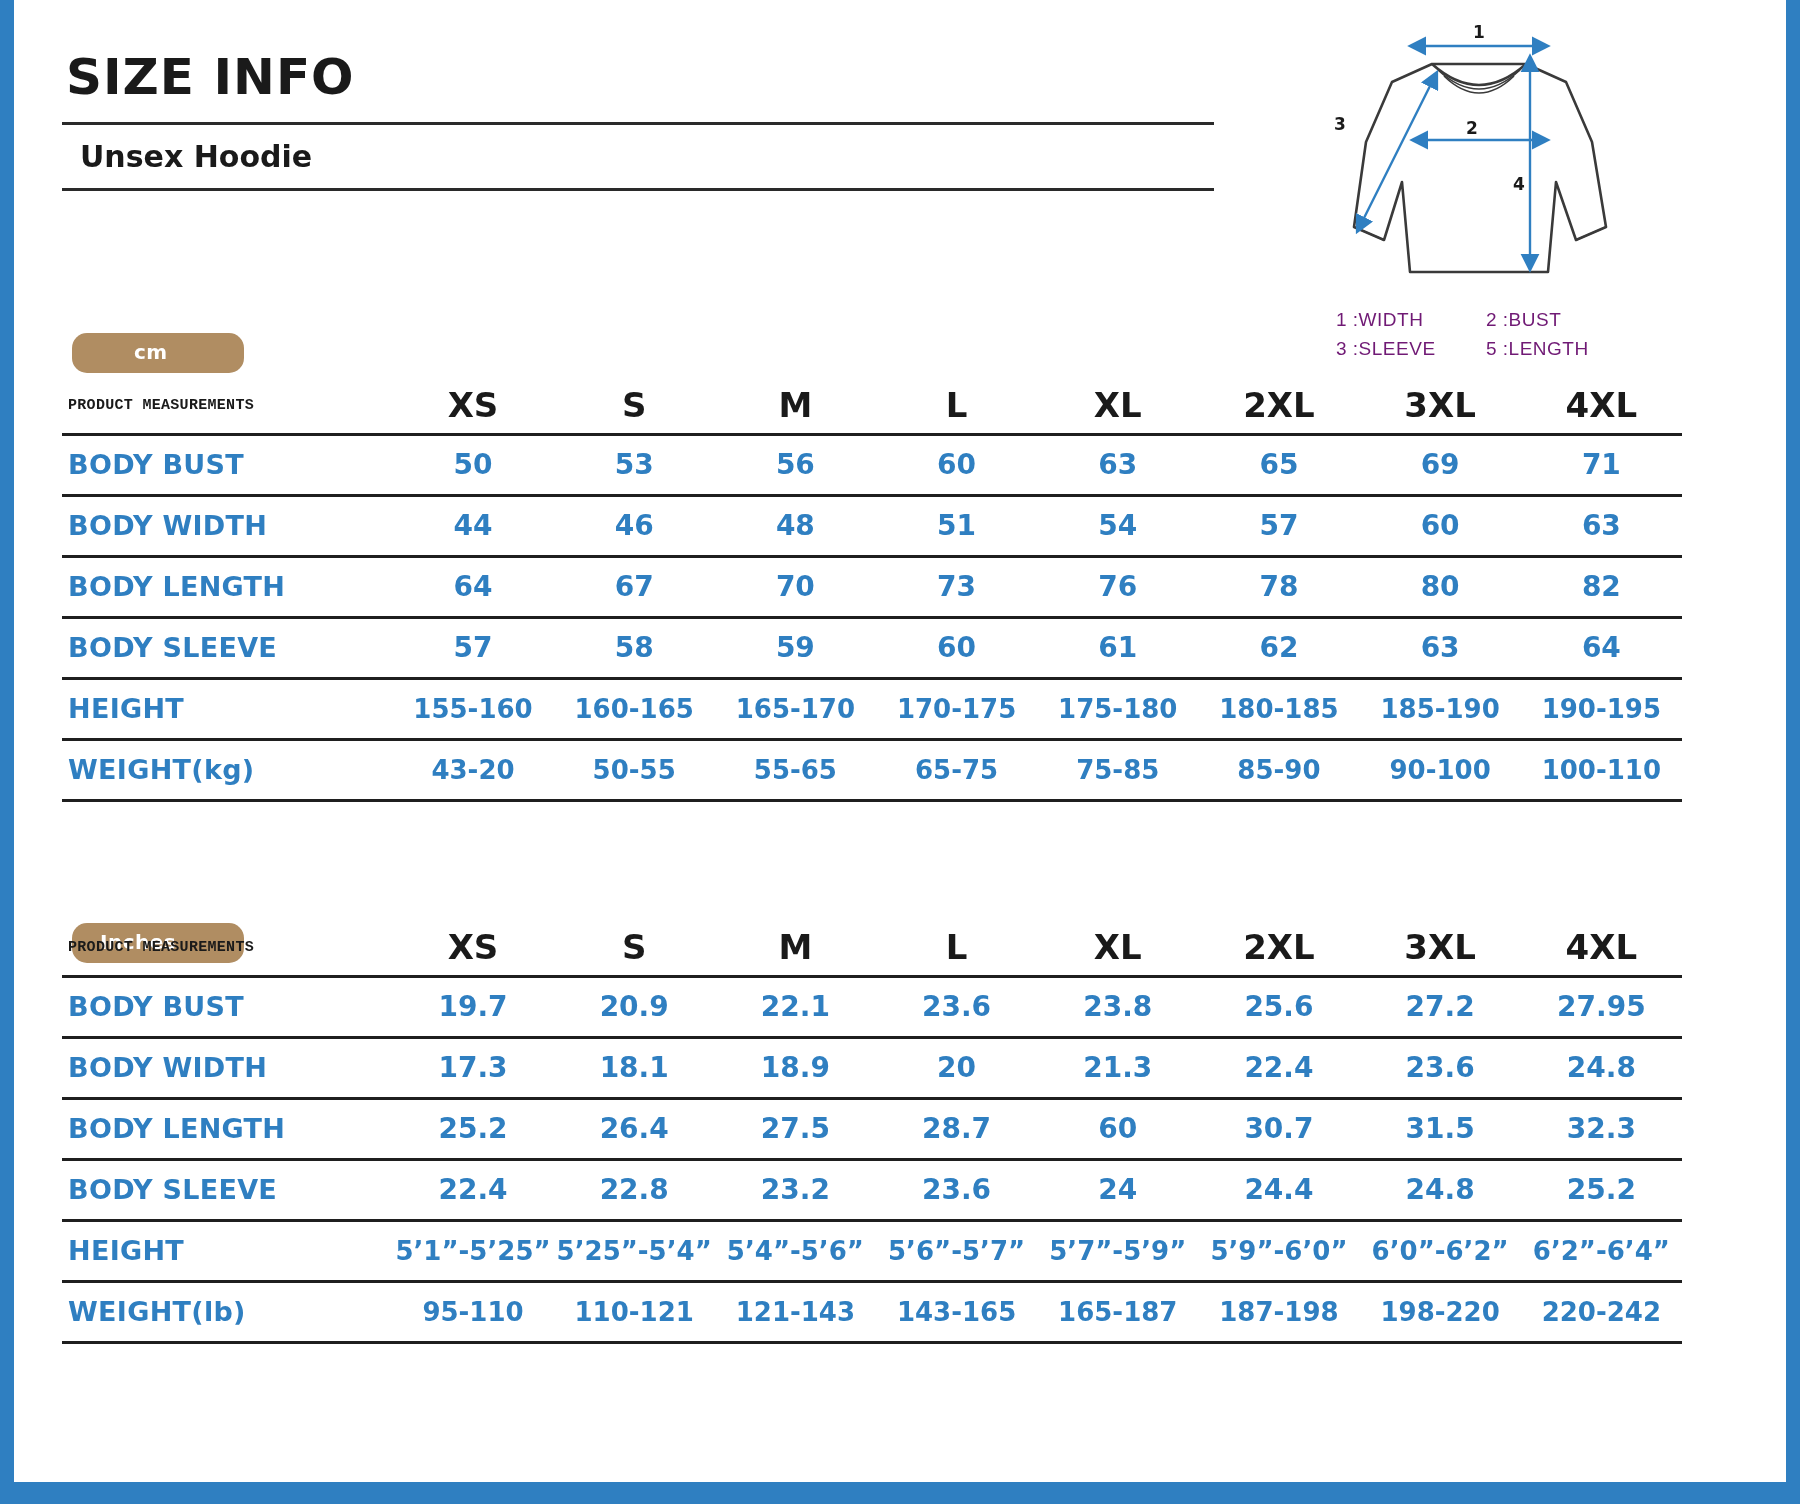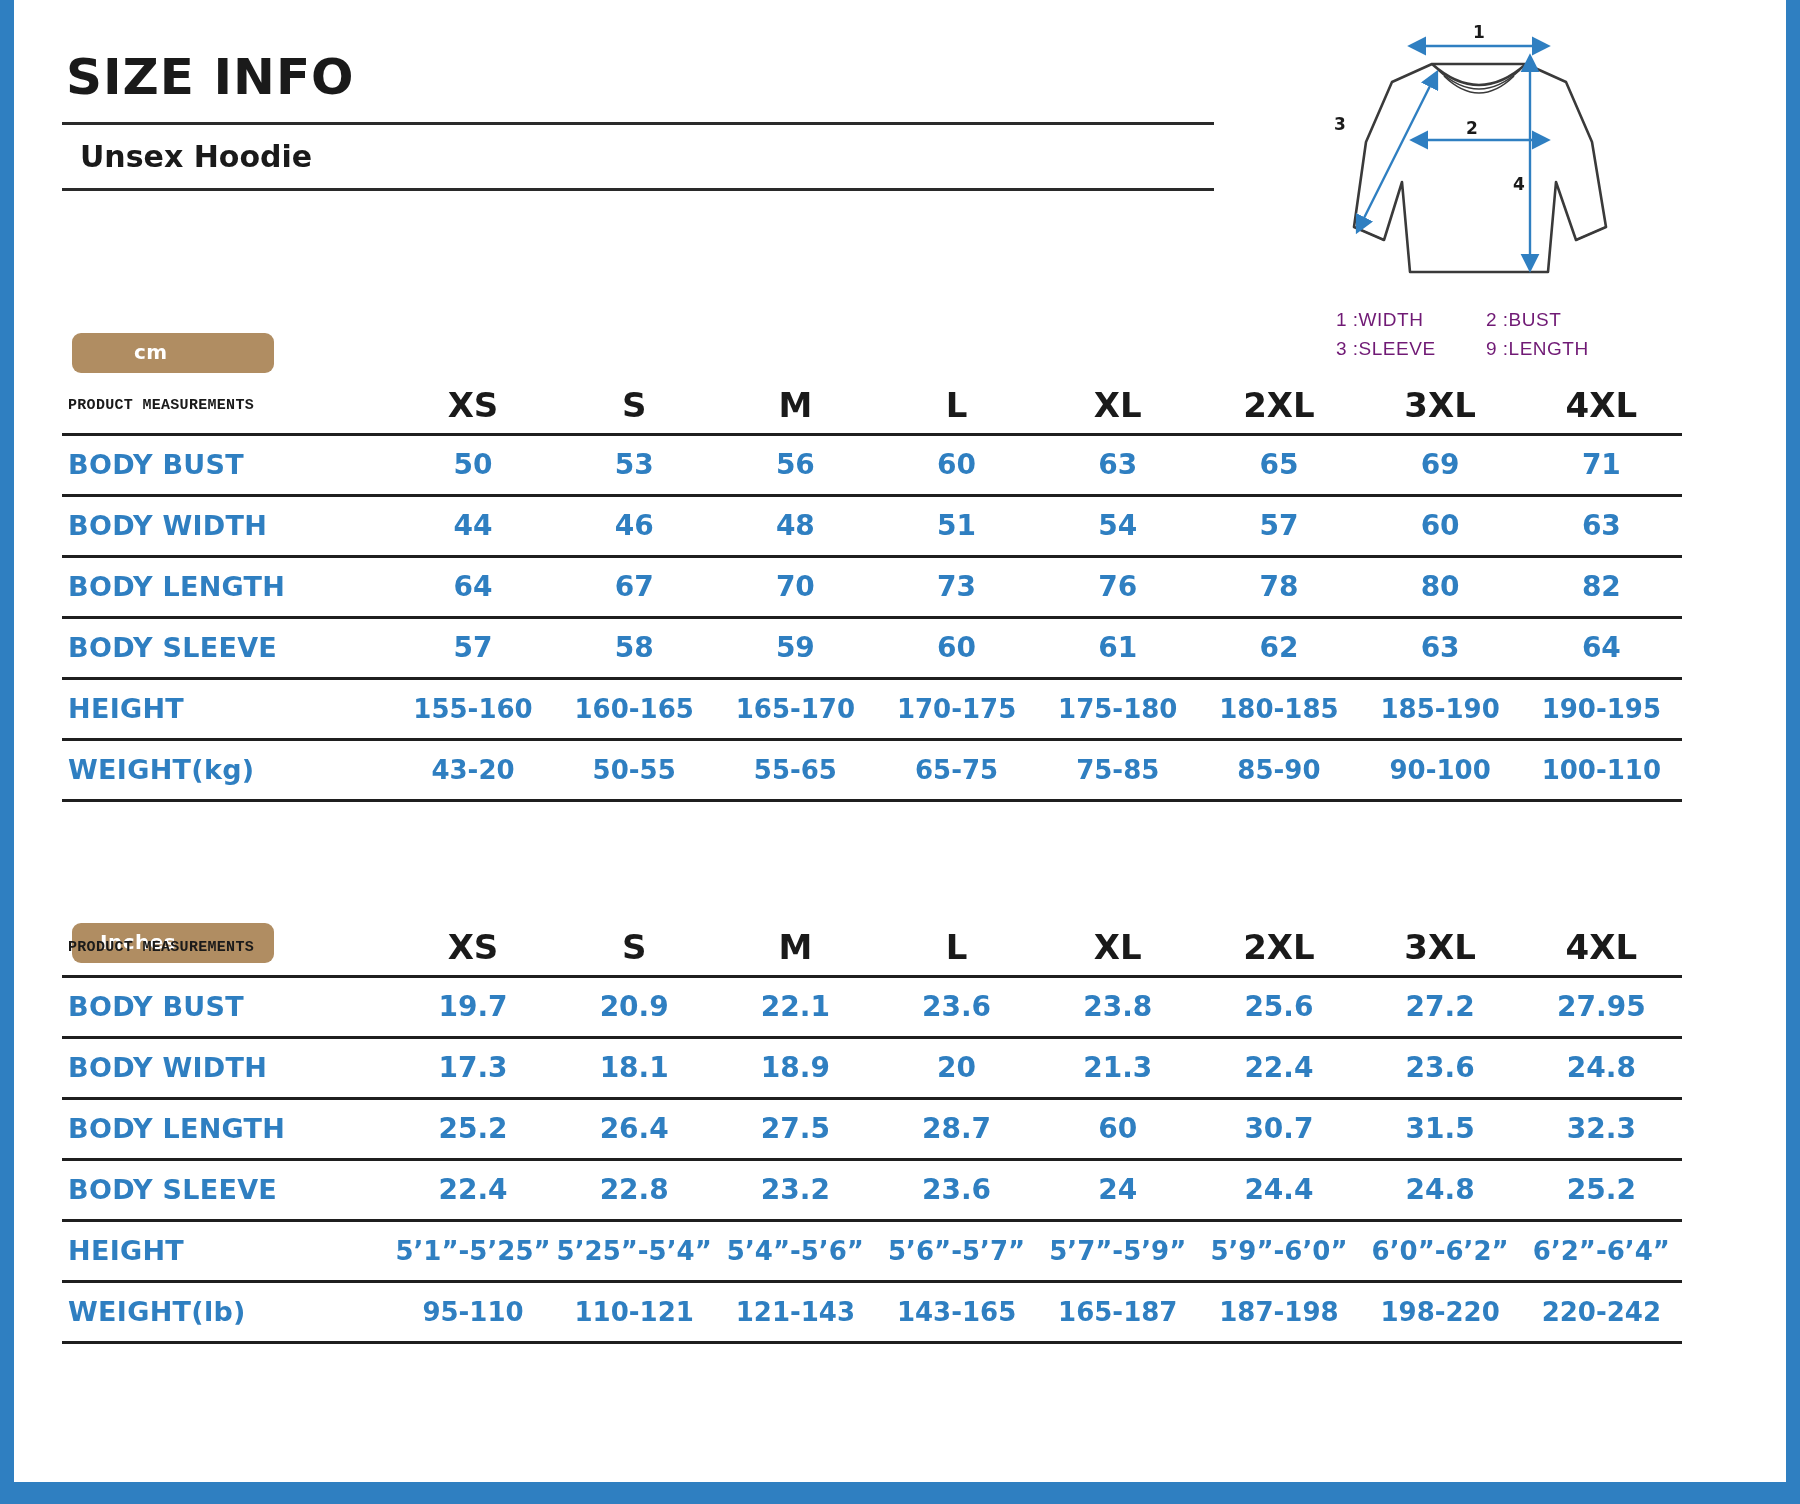--- a/index.html
+++ b/index.html
@@ -72,23 +72,23 @@
   .legend-col { width: 150px; }
 
   
   .pill {
     position: absolute;
     background: #b08d62;
     color: #ffffff;
     font-family: "DejaVu Sans", sans-serif;
     font-weight: 700;
     font-size: 20px;
-    border-radius: 9px;
+    border-radius: 15px;
     padding: 7px 0 9px 0;
-    width: 202px;
+    width: 172px;
     text-align: center;
     letter-spacing: .5px;
   }
   .pill.cm { left: 58px; top: 333px; text-align: left; padding-left: 62px; }
   .pill.inches { left: 58px; top: 880px; text-align: left; padding-left: 28px; margin-top: 43px; }
 
   
   table.size {
     position: absolute;
     border-collapse: collapse;
@@ -192,21 +192,21 @@
       </svg>
     </div>
 
     <div class="legend">
       <div class="legend-row">
         <span class="legend-col">1 :WIDTH</span>
         <span>2 :BUST</span>
       </div>
       <div class="legend-row">
         <span class="legend-col">3 :SLEEVE</span>
-        <span>9 :LENGTH</span>
+        <span>5 :LENGTH</span>
       </div>
     </div>
 
     <div class="pill cm">cm</div>
 
     <table class="size cm-table">
       <thead>
         <tr>
           <th class="rowhead">PRODUCT MEASUREMENTS</th>
           <th class="col-s">XS</th>

